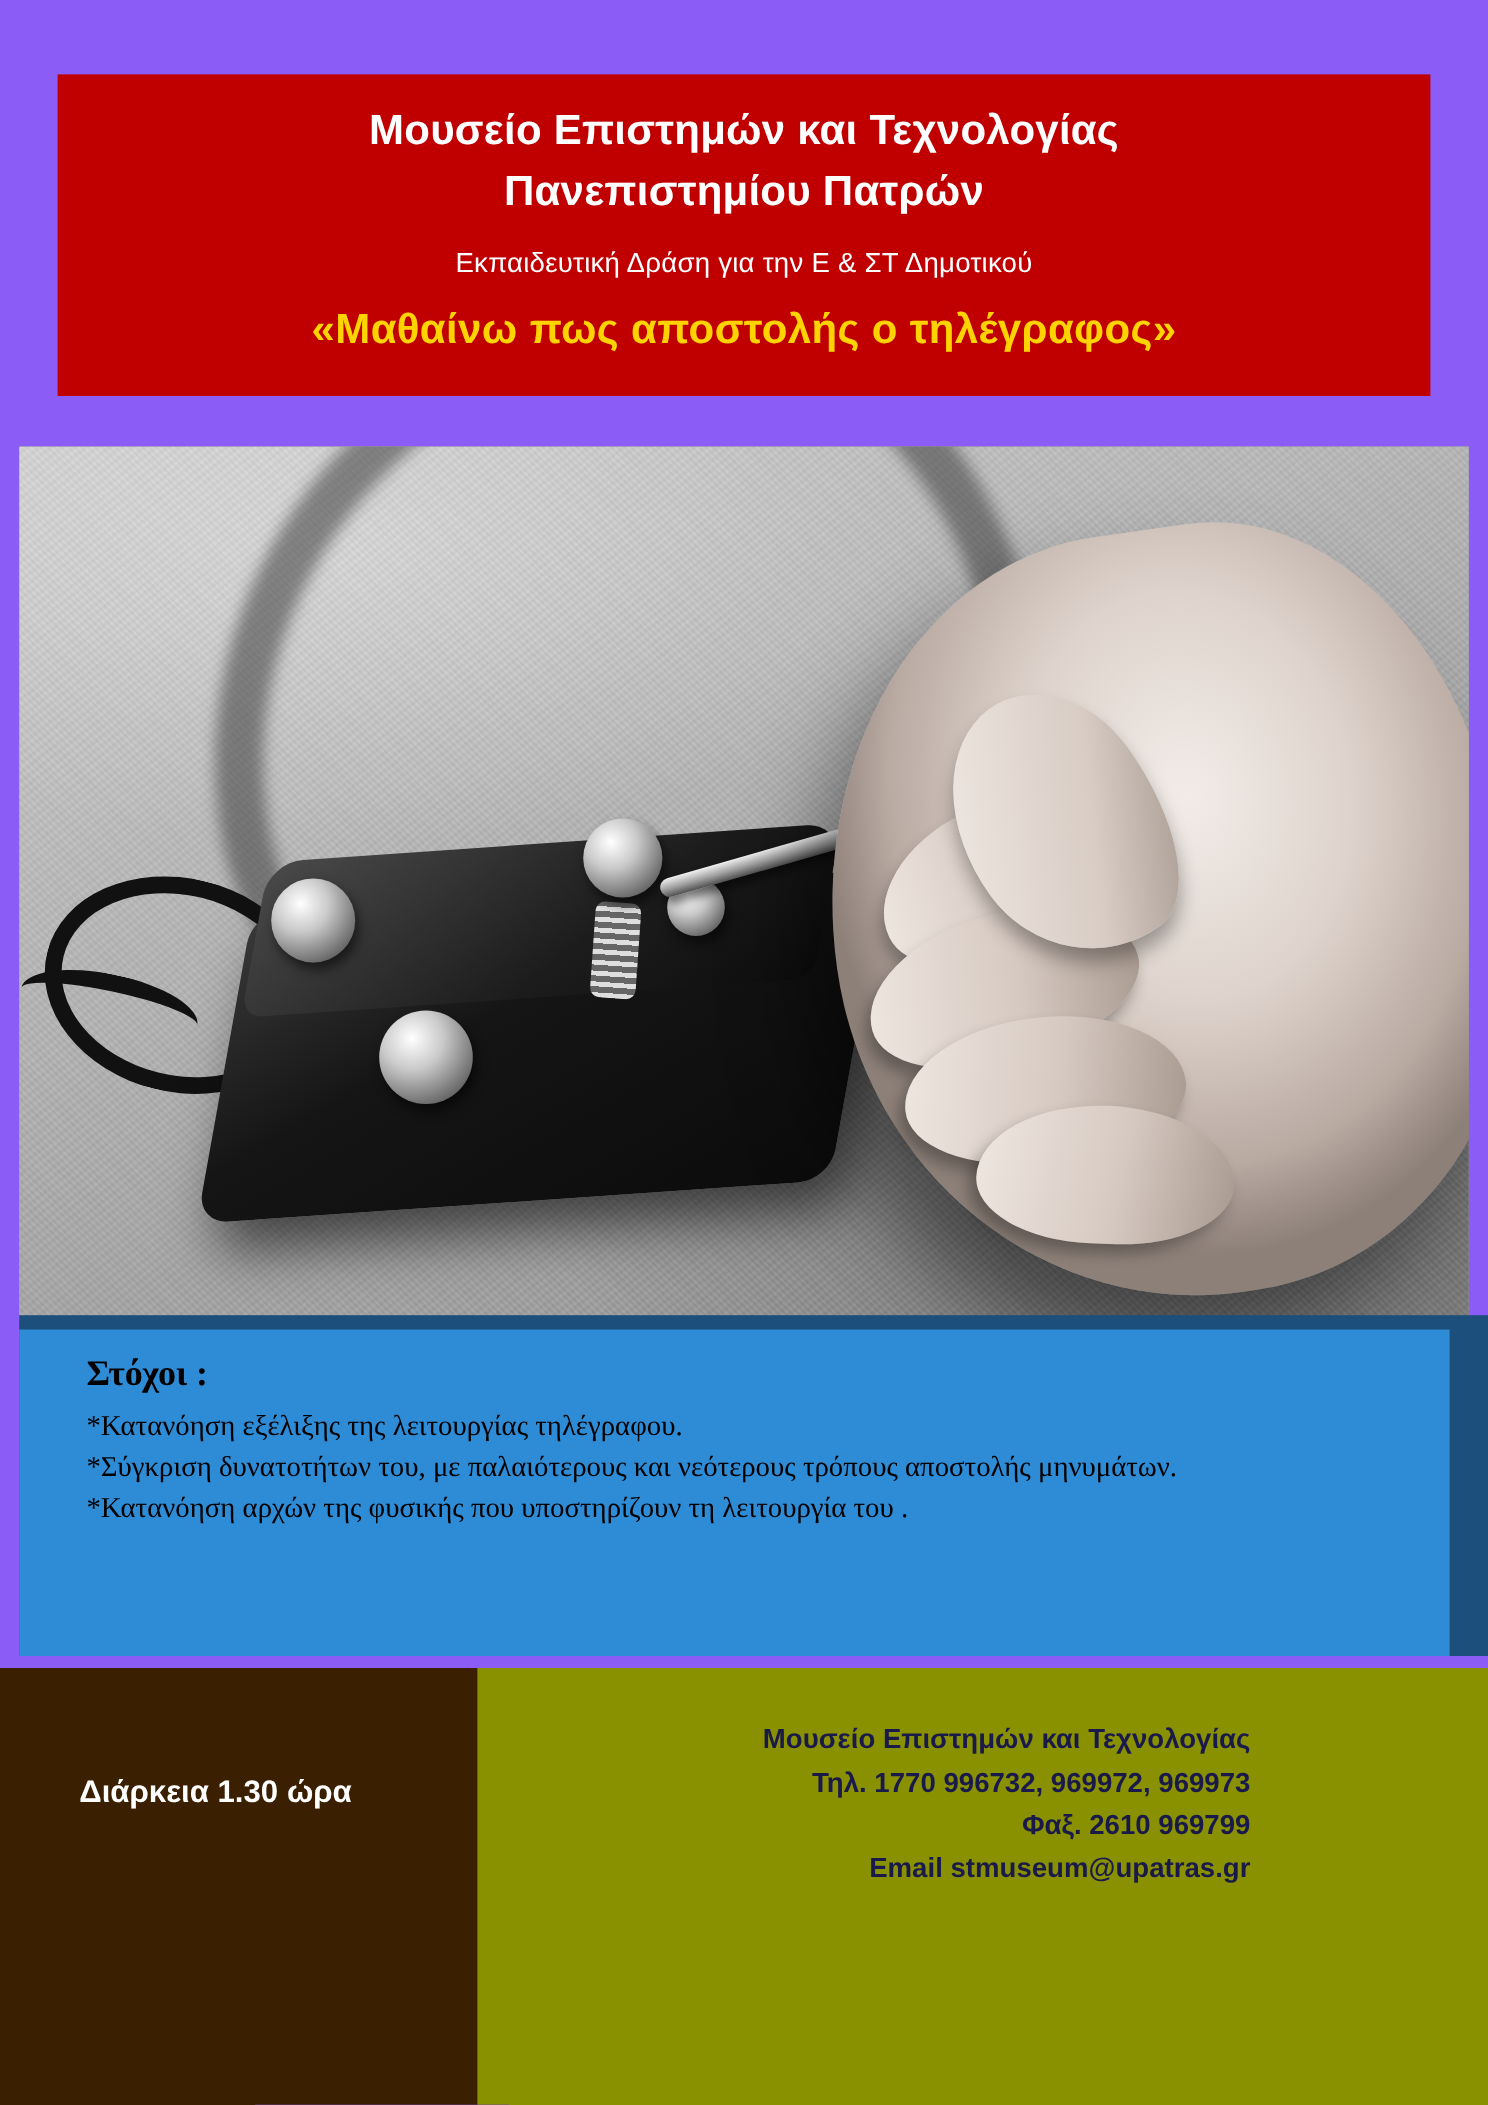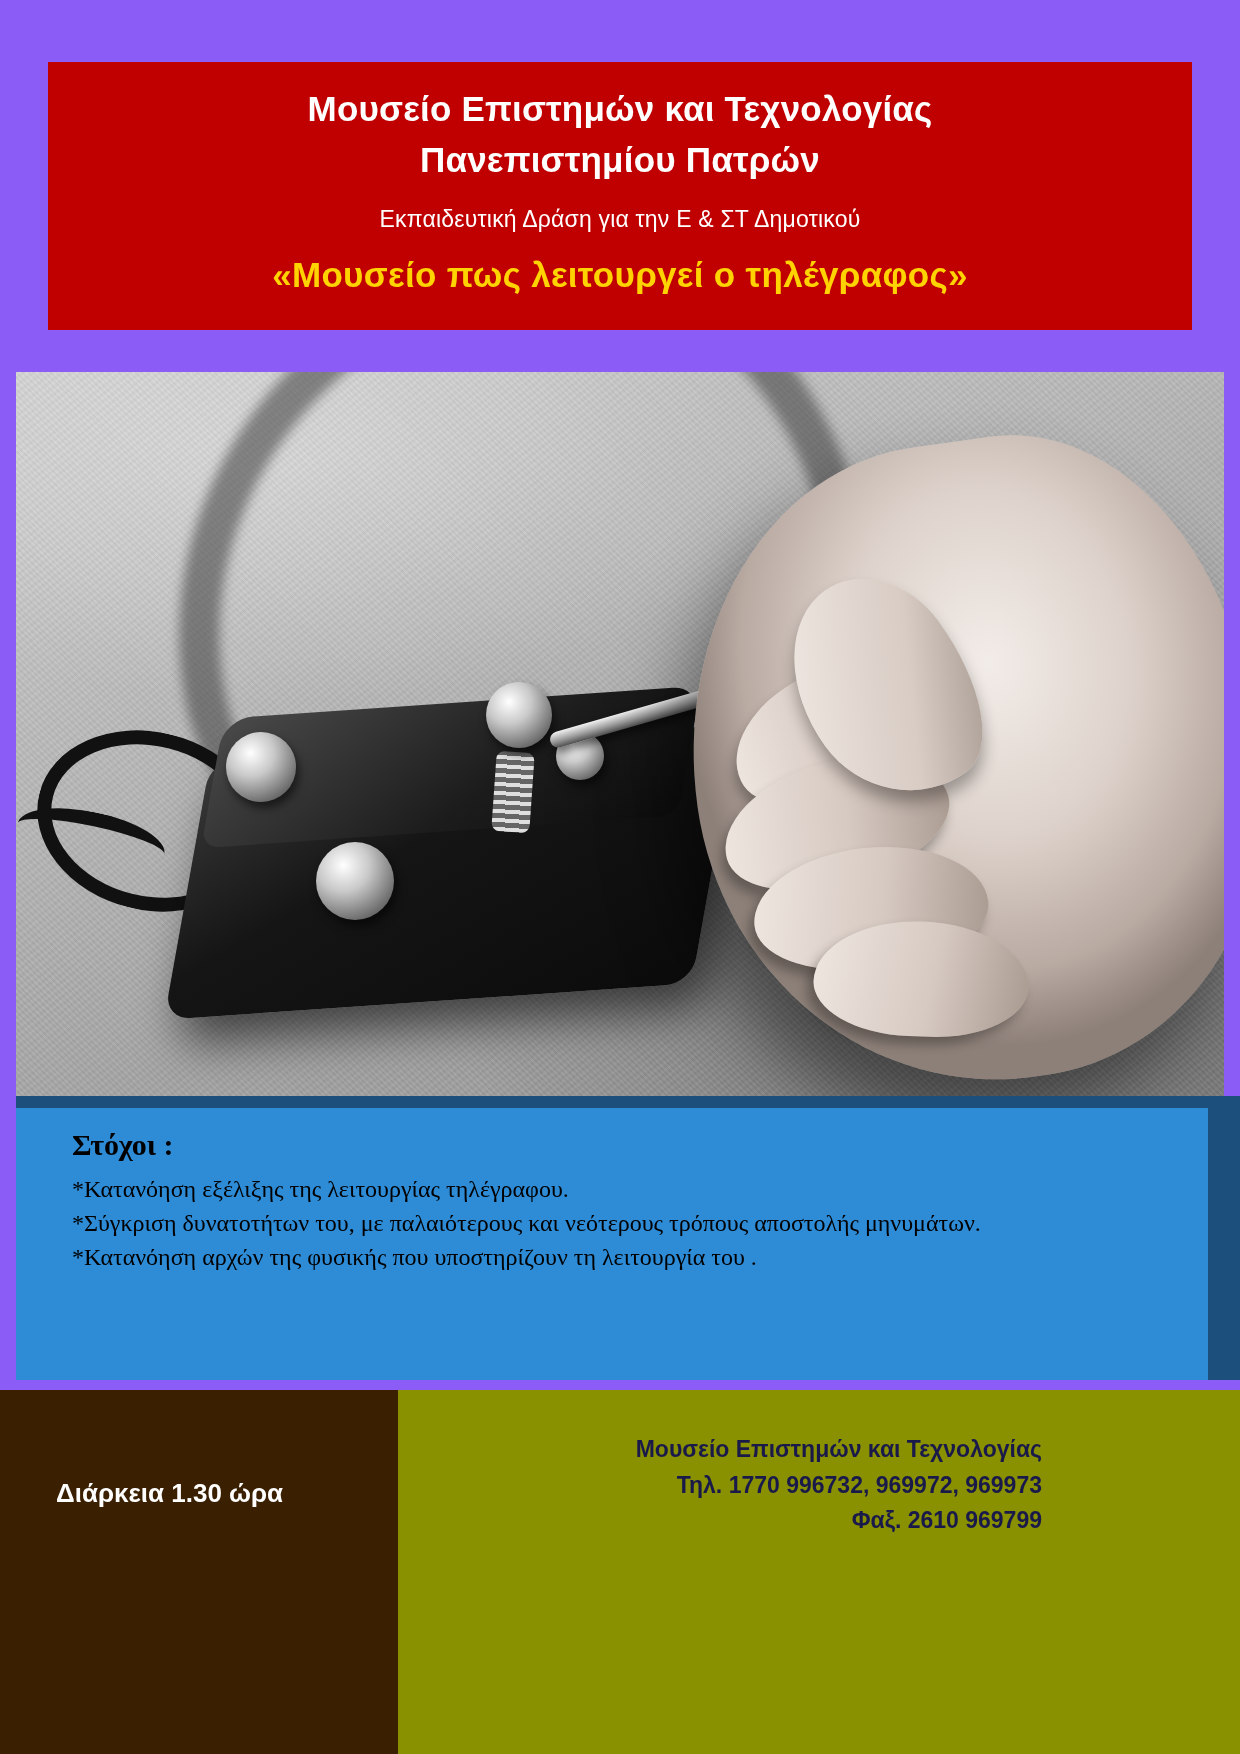--- a/index.html
+++ b/index.html
@@ -230,21 +230,21 @@
   .footer-left {
     position: absolute;
     left: 0;
     top: 1390px;
     width: 398px;
     height: 364px;
     background: #3a1f00;
   }
   .footer-duration {
     position: absolute;
-    left: 56px;
+    left: 66px;
     top: 1478px;
     width: 330px;
     color: #ffffff;
     font-size: 26px;
     font-weight: bold;
   }
   .footer-olive {
     position: absolute;
     left: 398px;
     top: 1390px;
@@ -268,21 +268,21 @@
 <body>
 
 <div class="poster">
 
   <div class="header-band">
     <div class="header-title">
       <div>Μουσείο Επιστημών και Τεχνολογίας</div>
       <div>Πανεπιστημίου Πατρών</div>
     </div>
     <div class="header-sub">Εκπαιδευτική Δράση για την Ε &amp; ΣΤ Δημοτικού</div>
-    <div class="header-quote">«Μουσείο πως λειτουργεί ο τηλέγραφος»</div>
+    <div class="header-quote">«Μαθαίνω πως αποστολής ο τηλέγραφος»</div>
   </div>
 
   <div class="photo">
     <div class="photo-inner">
       <div class="grain"></div>
       <div class="curve-shadow"></div>
 
       <div class="cable"></div>
       <div class="cable2"></div>
 
@@ -313,15 +313,16 @@
     <div class="goals-line">*Κατανόηση  αρχών της φυσικής που υποστηρίζουν τη λειτουργία του .</div>
   </div>
 
   <div class="footer-left"></div>
   <div class="footer-olive"></div>
   <div class="footer-duration">Διάρκεια 1.30 ώρα</div>
   <div class="footer-contact">
     <div class="c1">Μουσείο Επιστημών και Τεχνολογίας</div>
     <div>Τηλ. 1770 996732, 969972, 969973</div>
     <div>Φαξ. 2610 969799</div>
+    <div>Email stmuseum@upatras.gr</div>
   </div>
 
 </div>
 
 </body></html>

